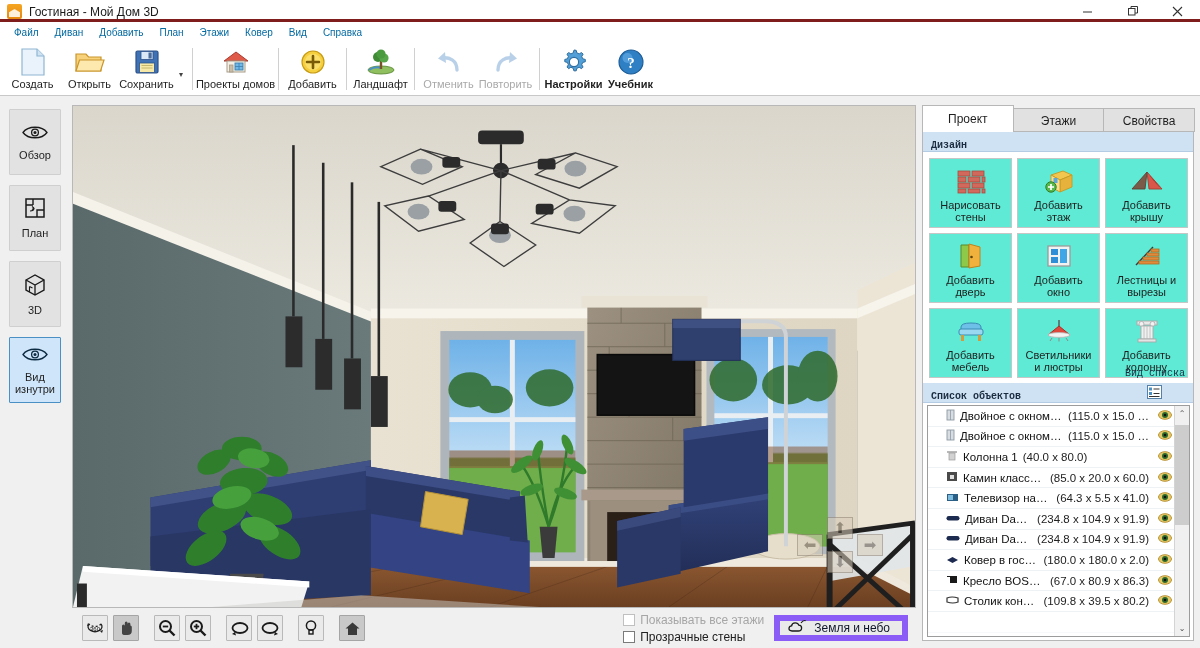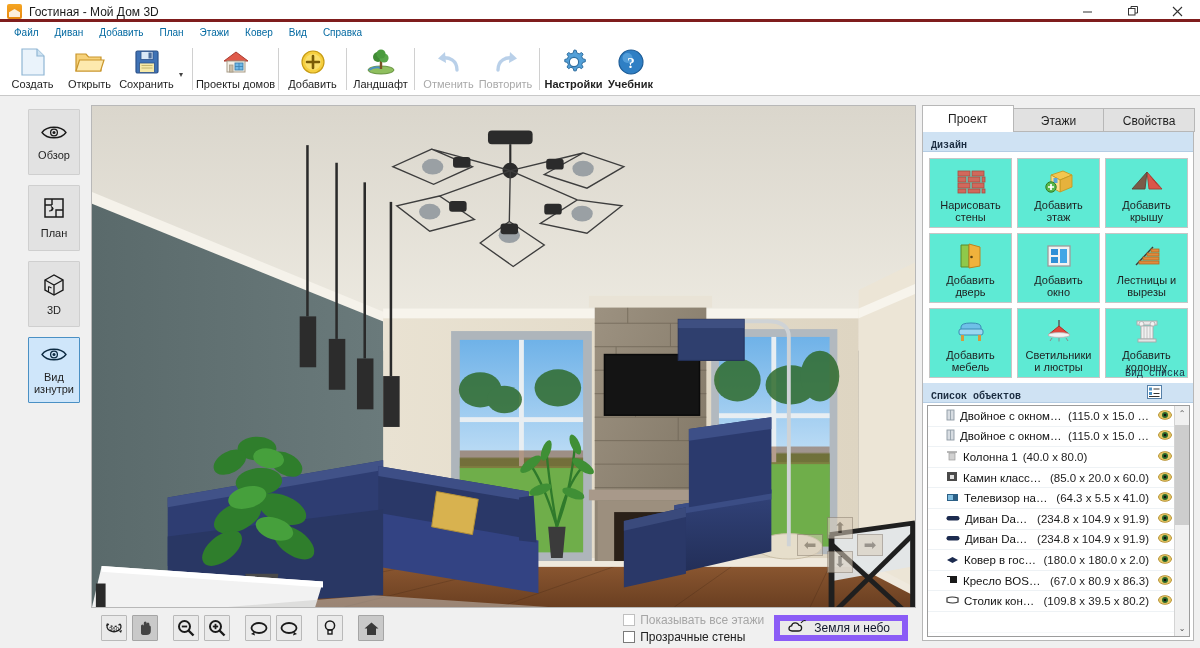--- a/index.html
+++ b/index.html
@@ -66,21 +66,21 @@
     font-size: 8px; color: #444; padding-top: 10px;
   }
 
   
   .body { flex: 1; display: flex; min-height: 0; background: #f0f0f0; }
 
   
   .leftrail {
     width: 70px; min-width: 70px; background: #f0f0f0;
     padding-top: 13px; display: flex; flex-direction: column;
-    align-items: center; gap: 10px; margin-left: 19px;
+    align-items: center; gap: 10px;
   }
   .rail-btn {
     width: 52px; height: 66px; background: #e2e2e2; border: 1px solid #cfcfcf;
     display: flex; flex-direction: column; align-items: center; justify-content: center;
     gap: 5px; border-radius: 1px;
   }
   .rail-btn.active { background: #cfe6fa; border: 1px solid #4a90c4; }
   .rail-btn .lbl { font-size: 11px; color: #1f1f1f; text-align: center; line-height: 12px; }
 
   

